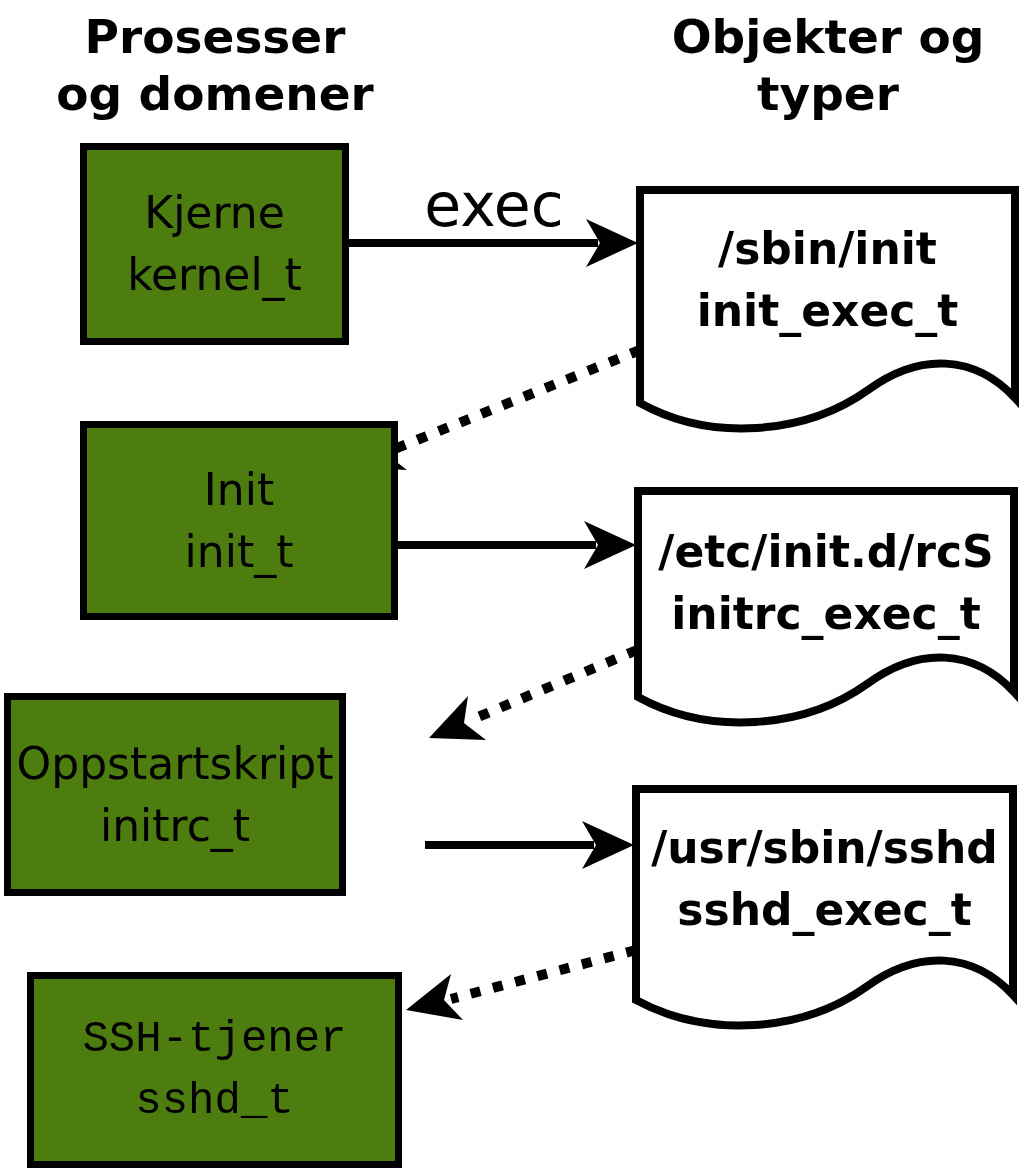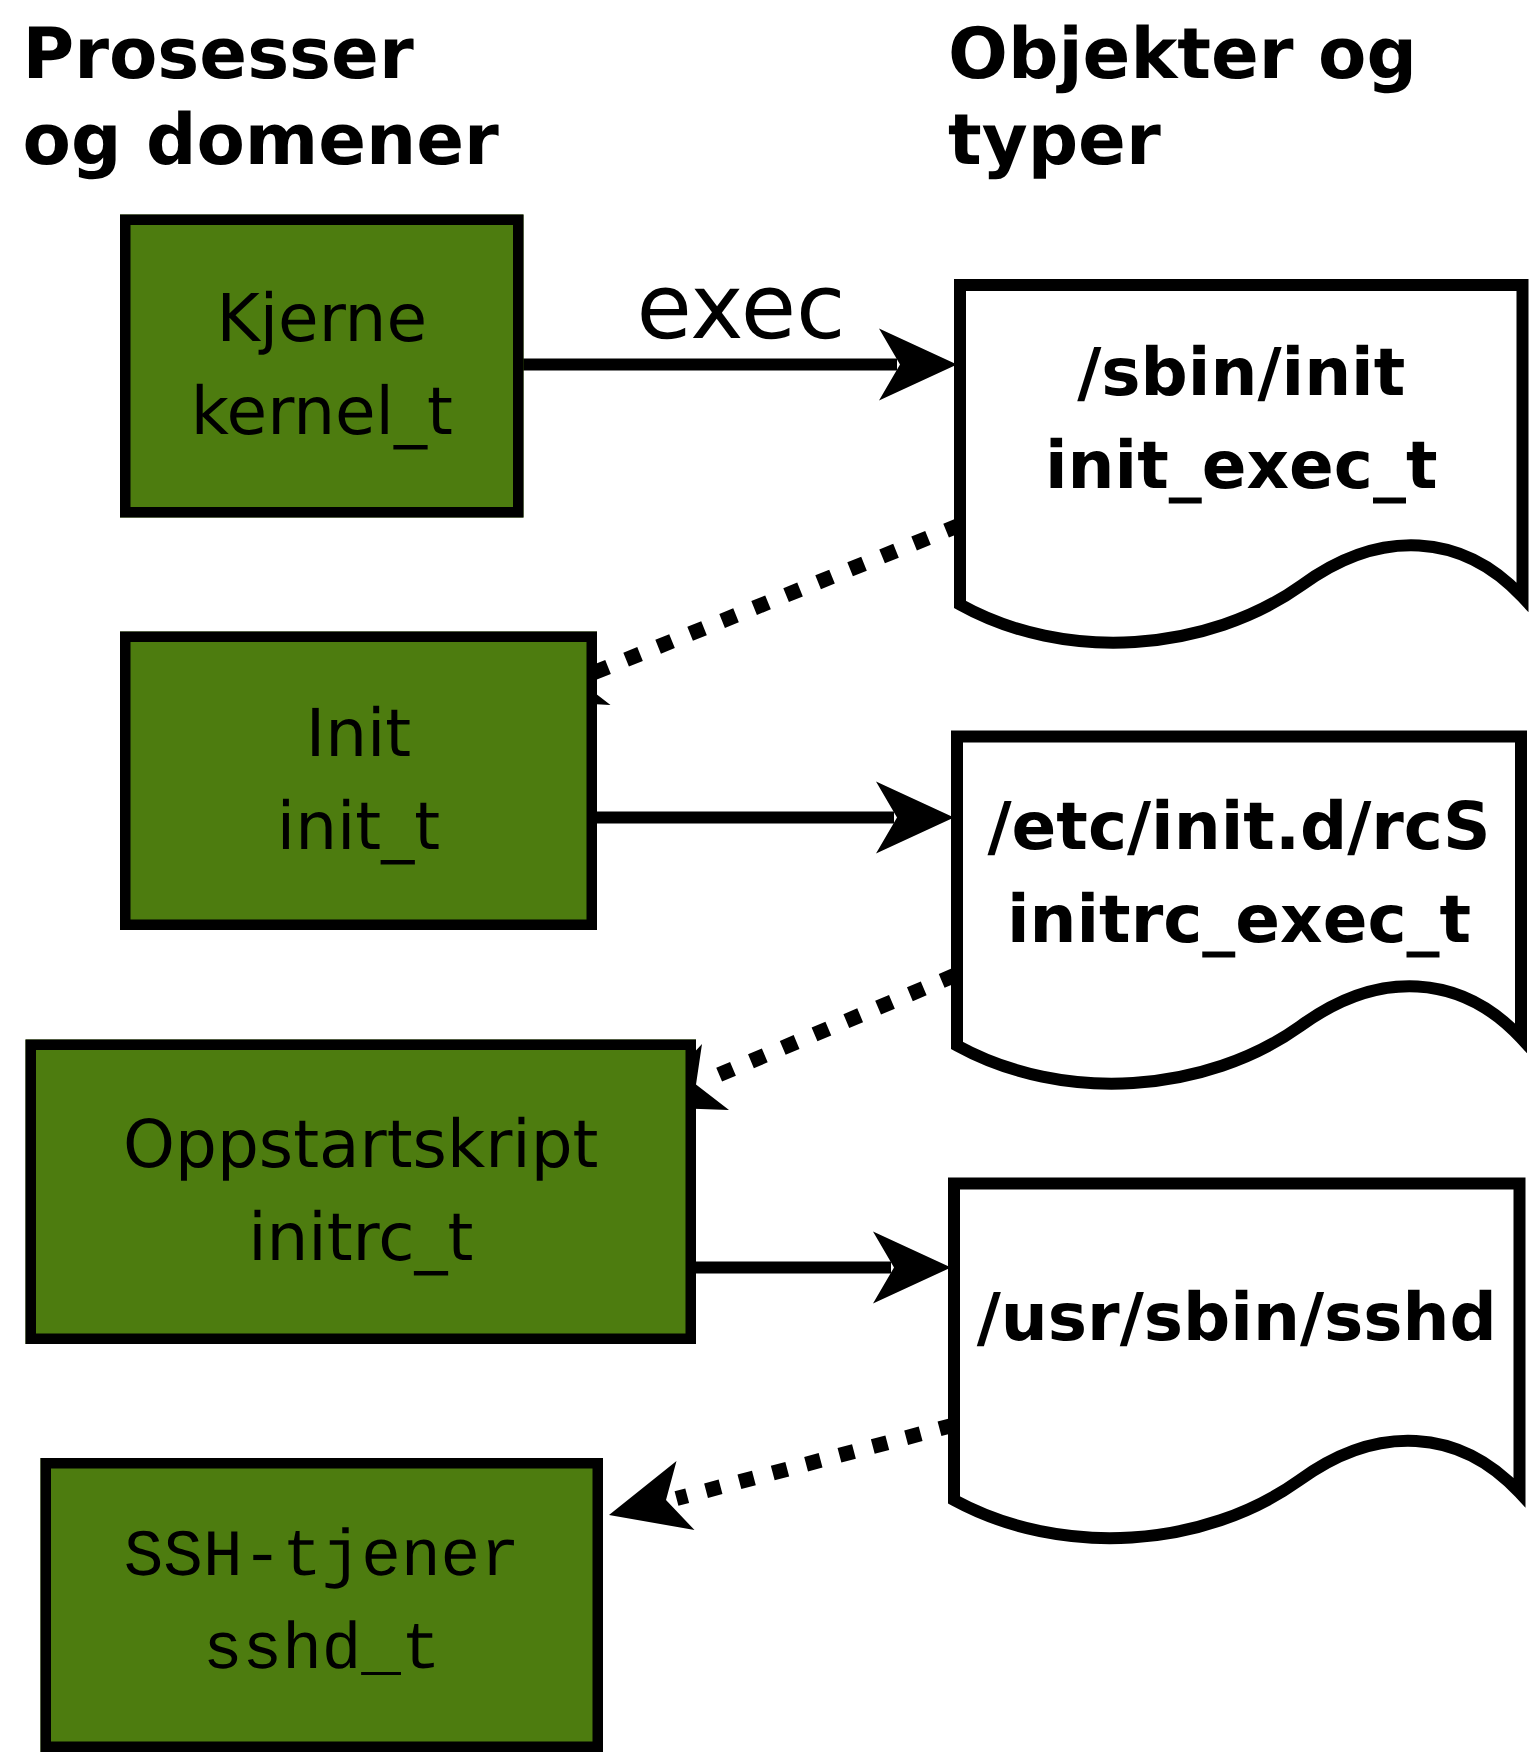--- a/index.html
+++ b/index.html
@@ -2,21 +2,21 @@
 <html><head>
 <meta charset="utf-8">
 <style>
   html,body{margin:0;padding:0;background:#fff;}
   .canvas{
     position:relative;width:1024px;height:1173px;background:#fff;overflow:hidden;
     font-family:"DejaVu Sans","Liberation Sans",sans-serif;color:#000;
   }
   .svg-layer{position:absolute;left:0;top:0;width:1024px;height:1173px;z-index:1;}
   .hdr{
-    position:absolute;z-index:2;
+    position:absolute;z-index:2;text-align:center;
     font-weight:bold;font-size:47px;line-height:57px;white-space:nowrap;
   }
   .hdr-left{left:15px;top:8px;width:400px;}
   .hdr-right{left:632px;top:8px;width:392px;}
   .node{
     position:absolute;z-index:2;display:flex;flex-direction:column;
     align-items:center;justify-content:center;text-align:center;
     font-size:44px;line-height:62px;white-space:nowrap;
   }
   .process{border:7px solid #000;background:#4d7c0f;box-sizing:border-box;}
@@ -77,34 +77,35 @@
   <div class="arrow-label" style="left:394px;top:182px;width:200px;">exec</div>
 
   <div class="node process" style="left:80px;top:143px;width:269px;height:202px;">
     <div>Kjerne</div>
     <div>kernel_t</div>
   </div>
   <div class="node process" style="left:80px;top:421px;width:318px;height:199px;">
     <div>Init</div>
     <div>init_t</div>
   </div>
-  <div class="node process" style="left:17px;top:693px;width:447px;height:203px;">
+  <div class="node process" style="left:4px;top:693px;width:342px;height:203px;">
     <div>Oppstartskript</div>
     <div>initrc_t</div>
   </div>
   <div class="node process" style="left:27px;top:972px;width:375px;height:196px;font-family:Liberation Mono, monospace;">
     <div>SSH-tjener</div>
     <div>sshd_t</div>
   </div>
 
   <div class="node doc-label" style="left:640px;top:190px;width:375px;height:180px;">
     <div>/sbin/init</div>
     <div>init_exec_t</div>
   </div>
   <div class="node doc-label" style="left:638px;top:495px;width:376px;height:175px;align-items:center;">
     <div>/etc/init.d/rcS</div>
     <div>initrc_exec_t</div>
   </div>
   <div class="node doc-label" style="left:636px;top:791px;width:377px;height:175px;">
     <div>/usr/sbin/sshd</div>
+    <div>sshd_exec_t</div>
   </div>
 
 </div>
 
 </body></html>

